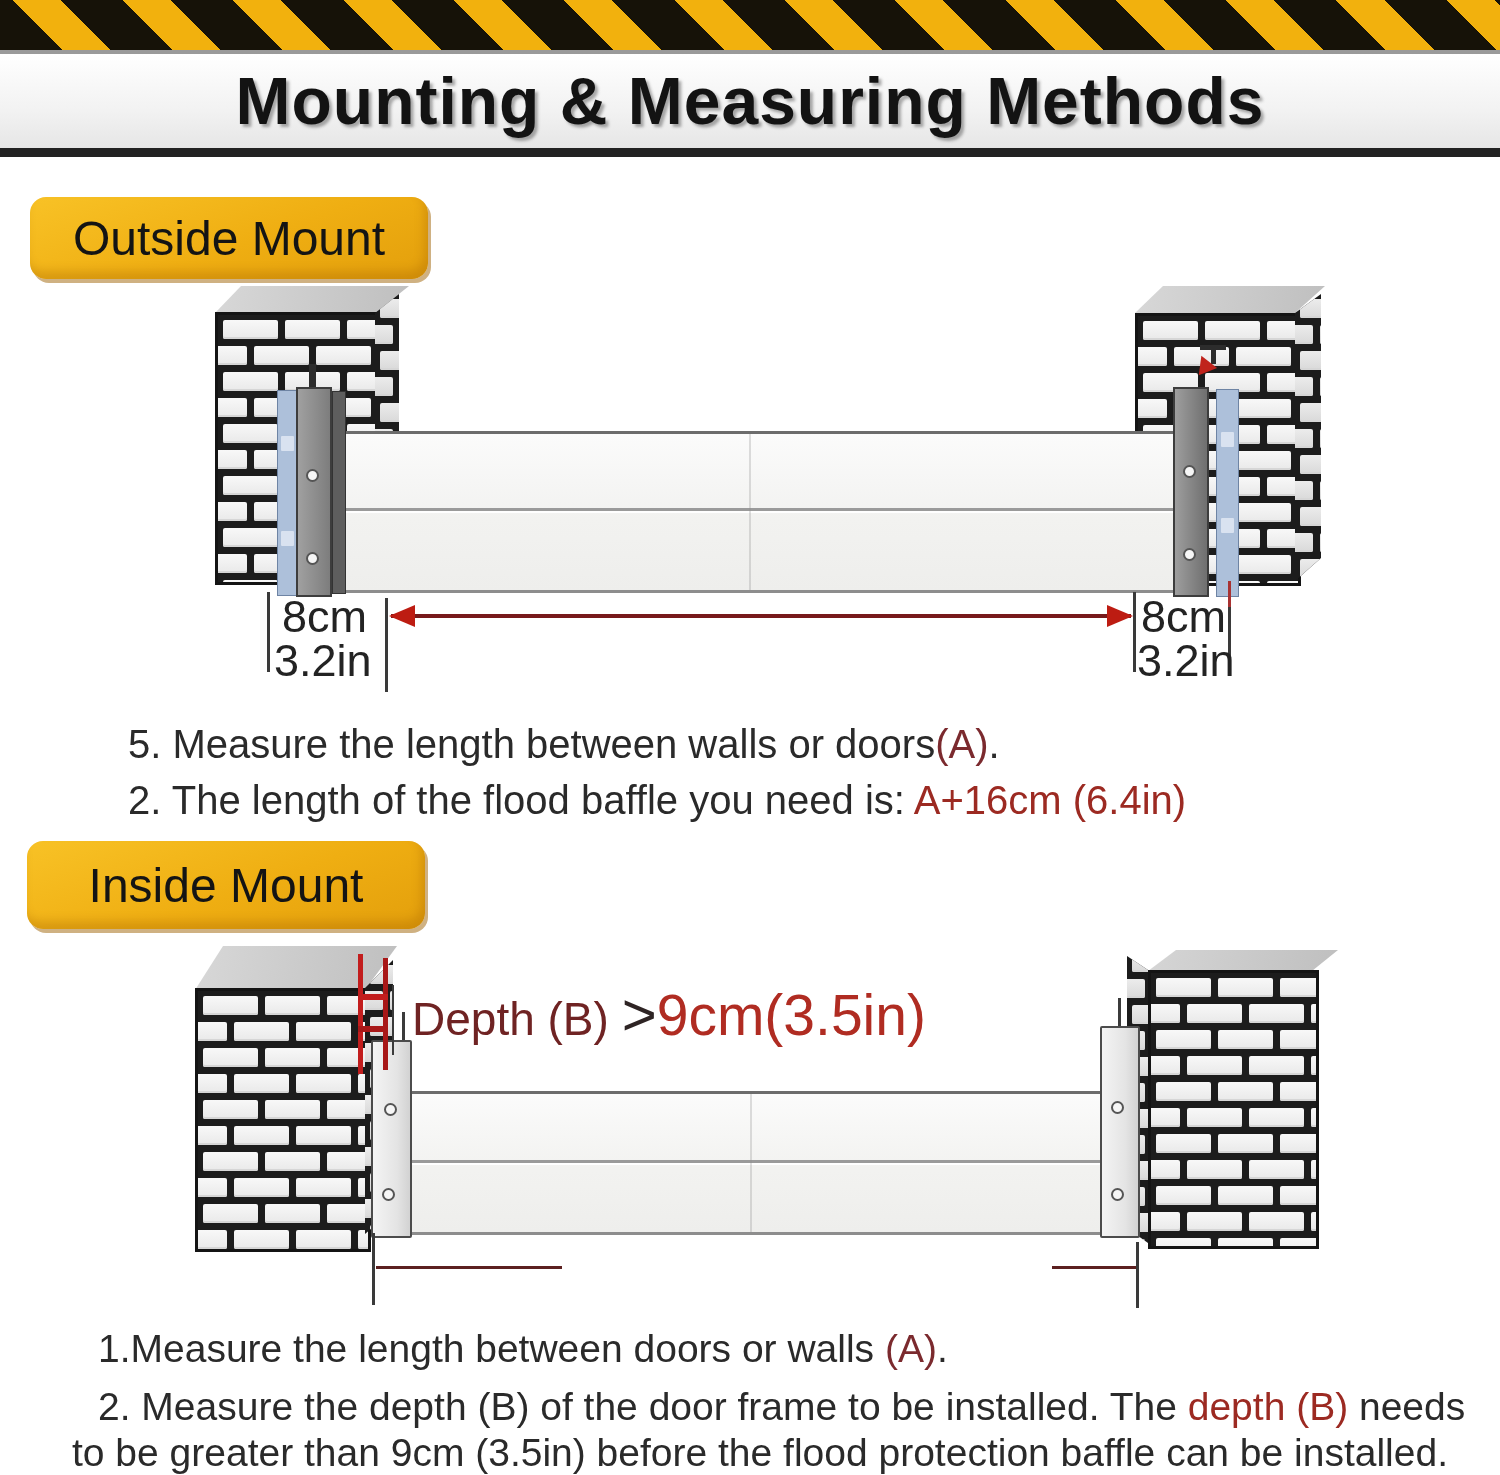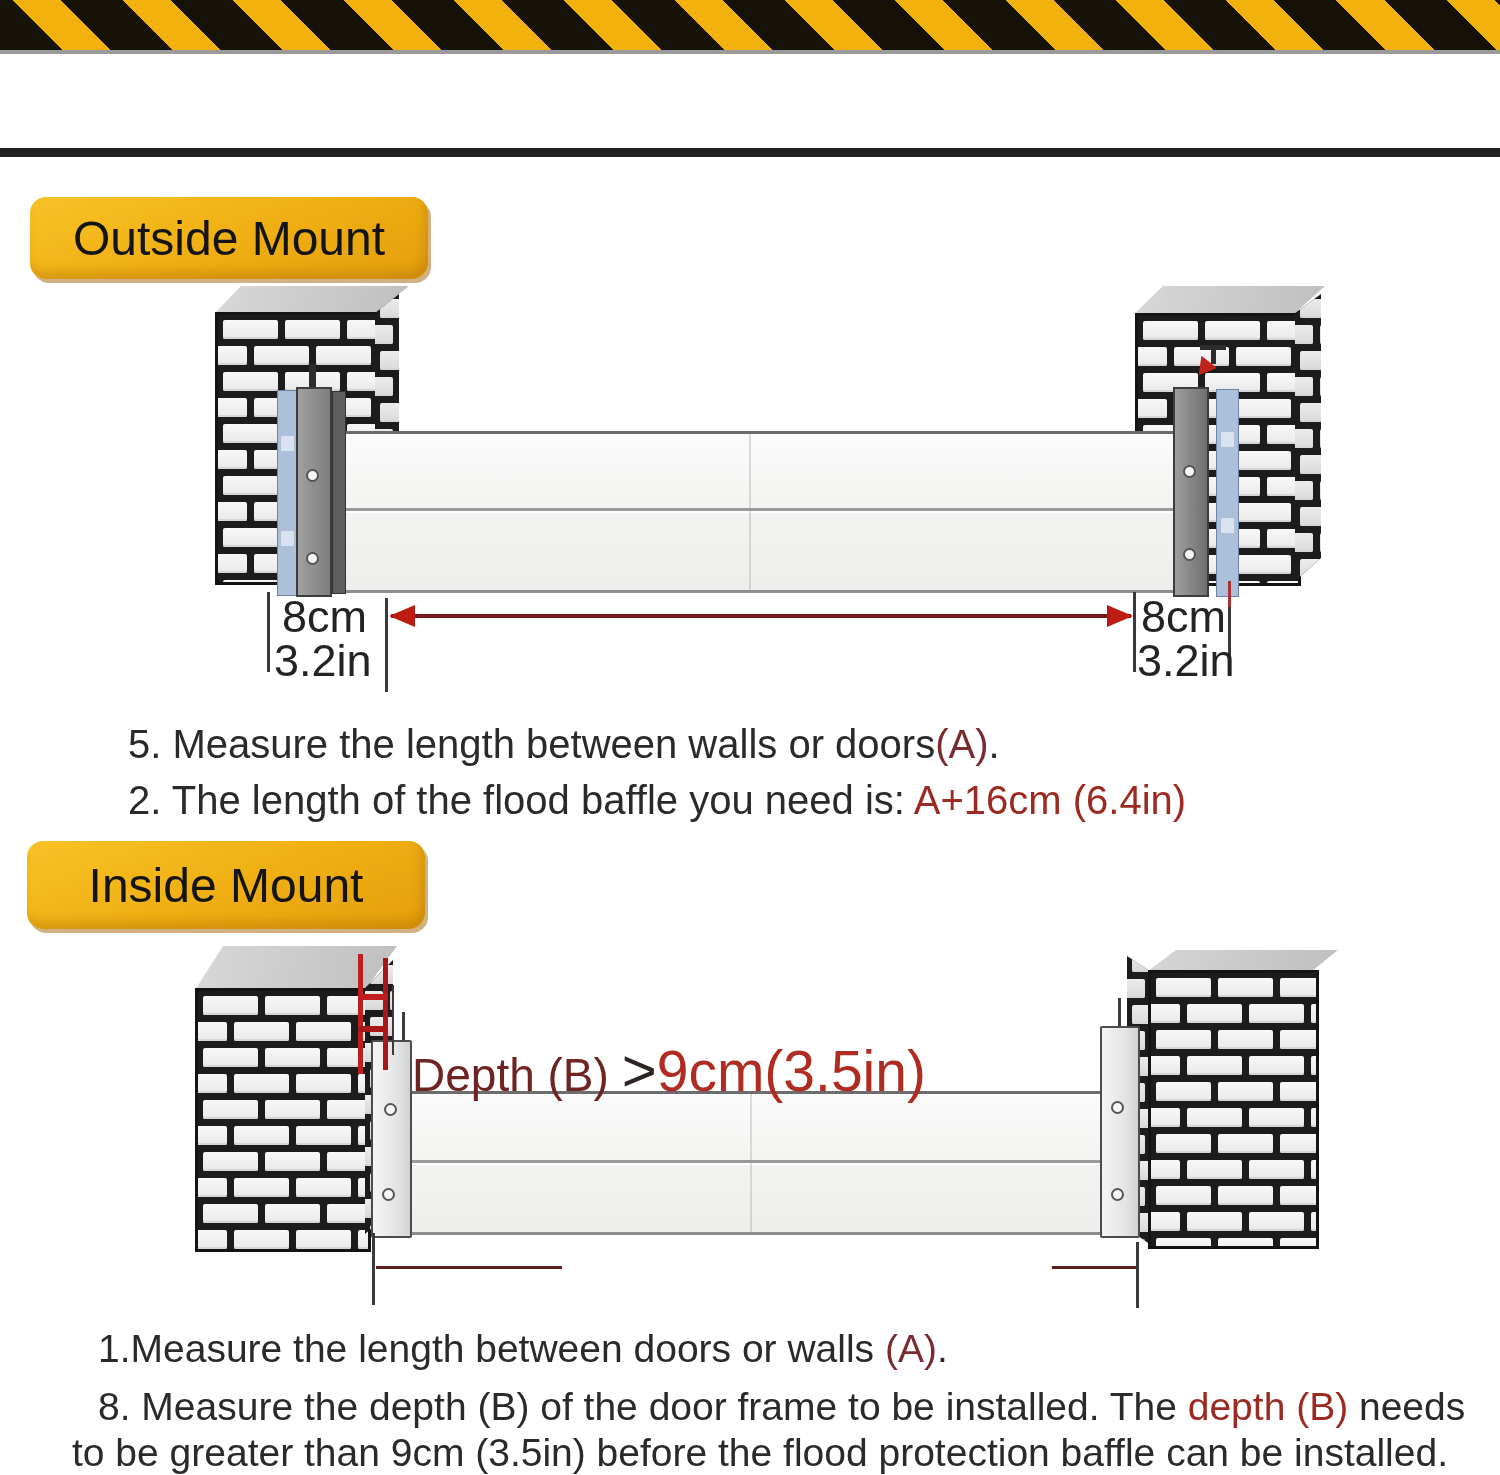--- a/index.html
+++ b/index.html
@@ -90,20 +90,23 @@
   .steps .line{white-space:nowrap;}
   .accent{color:#9c2a22;margin-top:36px;}
   .accentA{color:#7b2a2e;}
 </style>
 </head>
 <body>
 
 <div class="stage">
 
   <div class="abs stripes"></div>
+  <div class="abs titleband">
+    <h1>Mounting &amp; Measuring Methods</h1>
+  </div>
   <div class="abs headrule"></div>
 
   <div class="abs ylabel" style="left:30px;top:197px;width:398px;height:82px;">
     <span>Outside Mount</span>
   </div>
 
   <div class="abs" style="left:213px;top:284px;width:196px;height:300px;z-index:1;">
     <div class="abs facetop" style="left:0;top:0;width:196px;height:30px;clip-path:polygon(2px 29px,28px 2px,196px 2px,162px 29px);"></div>
     <div class="abs brick" style="left:2px;top:28px;width:160px;height:267px;border:3px solid #141414;">
         <i style="left:-57px;top:5px;width:55px;height:19px"></i>
@@ -415,21 +418,21 @@
         <i style="left:129px;top:265px;width:55px;height:19px"></i>
       </div>
   </div>
 
   <div class="abs redbar" style="left:358px;top:954px;width:5px;height:120px;z-index:7;"></div>
   <div class="abs redbar dim" style="left:383px;top:958px;width:5px;height:112px;z-index:7;"></div>
   <div class="abs redbar" style="left:358px;top:994px;width:30px;height:6px;z-index:7;"></div>
   <div class="abs redbar dim" style="left:358px;top:1026px;width:30px;height:6px;z-index:7;"></div>
   <div class="abs thinline" style="left:392px;top:985px;width:2px;height:70px;z-index:7;"></div>
 
-  <div class="abs depthlabel" style="left:412px;top:1036px;z-index:9;">
+  <div class="abs depthlabel" style="left:412px;top:980px;z-index:9;">
     <span class="d1">Depth (B) </span><span class="d2">&gt;</span><span class="d3">9cm(3.5in)</span>
   </div>
 
   <div class="abs baffle" style="left:410px;top:1091px;width:690px;height:138px;z-index:5;">
     <div class="seam" style="top:66px;"></div>
     <div class="vseam" style="left:340px;"></div>
   </div>
 
   <div class="abs thinline" style="left:402px;top:1012px;width:3px;height:30px;z-index:6;"></div>
   <div class="abs wchan" style="left:371px;top:1040px;width:37px;height:194px;z-index:6;"></div>
@@ -441,17 +444,17 @@
   <div class="abs screw" style="left:1111px;top:1101px;z-index:7;"></div>
   <div class="abs screw" style="left:1111px;top:1188px;z-index:7;"></div>
 
   <div class="abs tick" style="left:372px;top:1233px;height:72px;z-index:8;"></div>
   <div class="abs tick" style="left:1136px;top:1242px;height:66px;z-index:8;"></div>
   <div class="abs mline2" style="left:376px;top:1266px;width:186px;z-index:8;"></div>
   <div class="abs mline2" style="left:1052px;top:1266px;width:84px;z-index:8;"></div>
 
   <div class="abs steps" style="left:98px;top:1326px;font-size:39px;line-height:46px;z-index:9;">
     <div class="line" style="margin-bottom:12px;"><span>1.Measure the length between doors or walls </span><span class="accentA">(A)</span><span>.</span></div>
-    <div class="line"><span>8. Measure the depth (B) of the door frame to be installed. The </span><span class="accent">depth (B)</span><span> needs</span></div>
+    <div class="line"><span>2. Measure the depth (B) of the door frame to be installed. The </span><span class="accent">depth (B)</span><span> needs</span></div>
     <div class="line" style="margin-left:-26px;"><span>to be greater than 9cm (3.5in) before the flood protection baffle can be installed.</span></div>
   </div>
 
 </div>
 
 </body></html>

